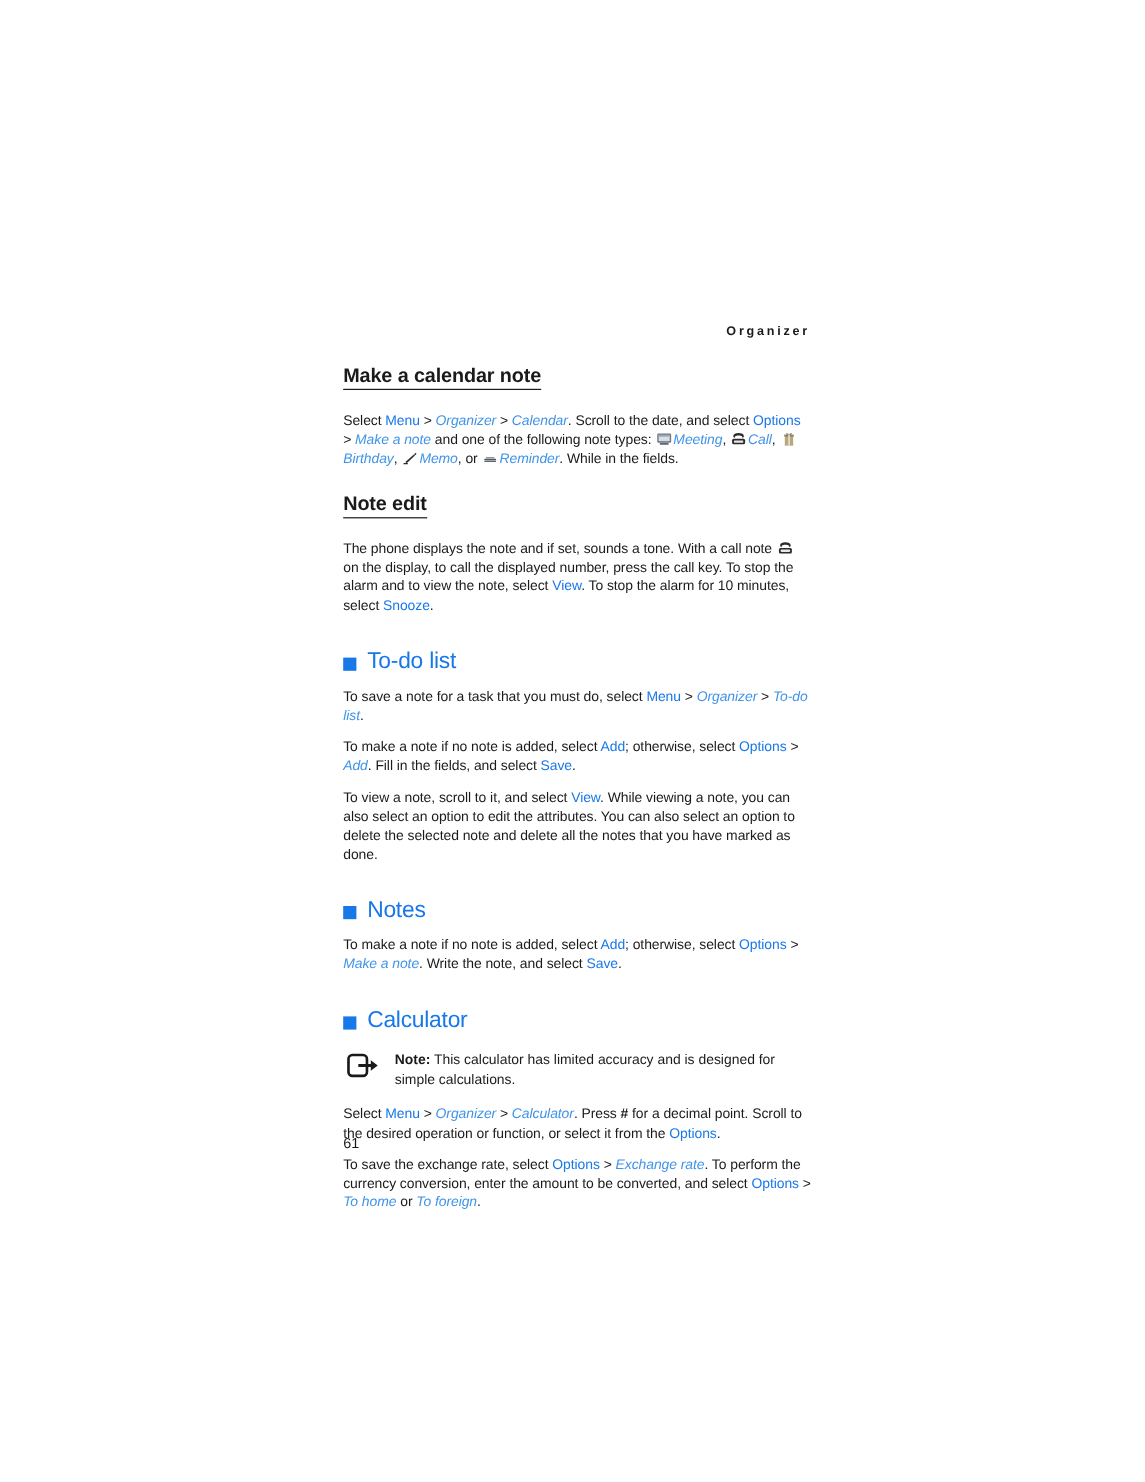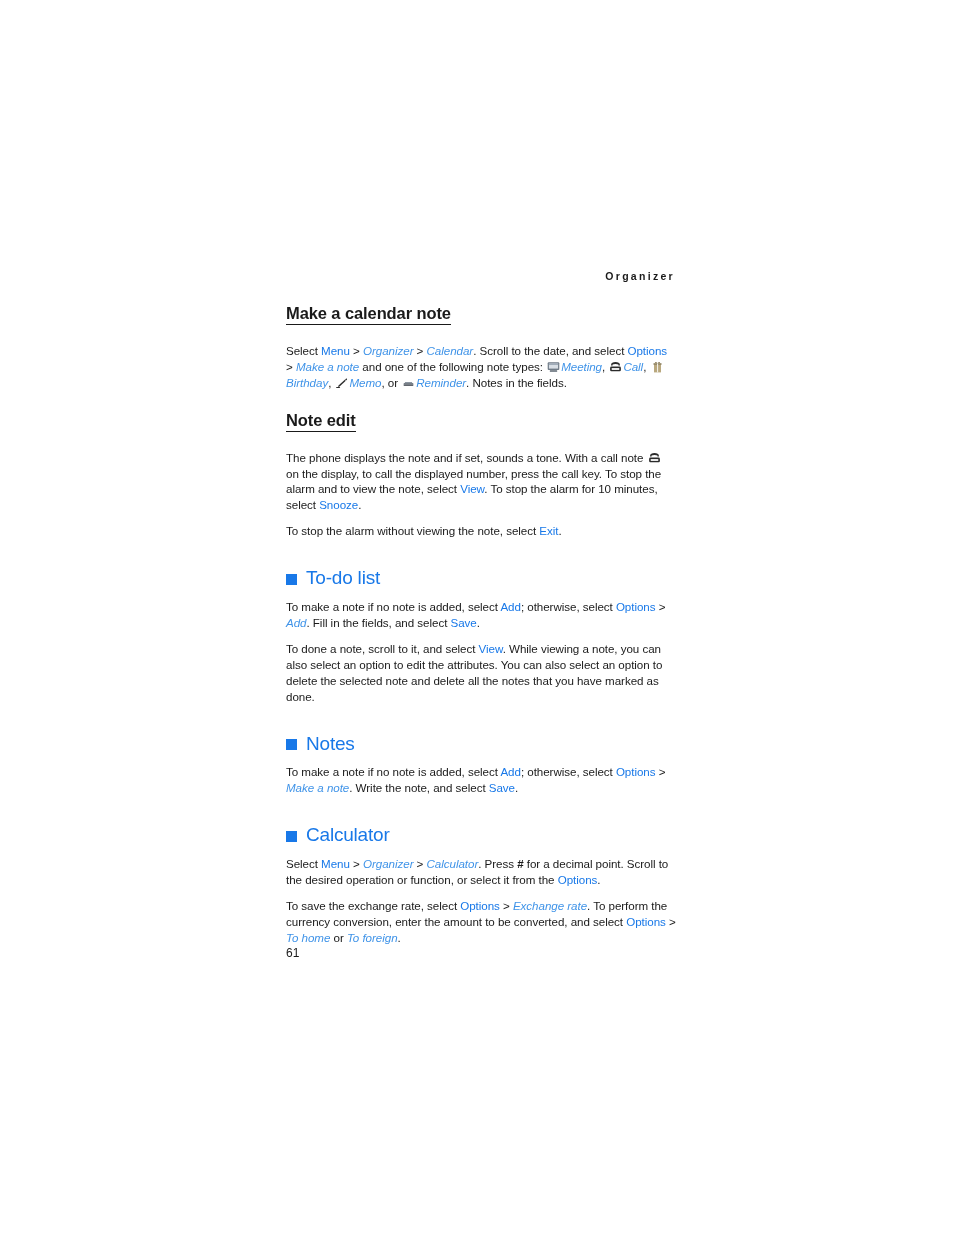--- a/index.html
+++ b/index.html
@@ -162,58 +162,67 @@
             <path d="M6.5 2.2c-.9-1.4-2.6-1.5-2.6-.6 0 .6 1.1.7 2.6.6z" fill="#8d7f5c"></path>
             <path d="M6.5 2.2c.9-1.4 2.6-1.5 2.6-.6 0 .6-1.1.7-2.6.6z" fill="#8d7f5c"></path>
           </svg></span><span class="nav">Birthday</span><span class="gt">, </span><span class="glyph"><svg width="13" height="12" viewBox="0 0 13 12">
             <path d="M11.5 1.2 L12.1 2.4 L4.6 9.4 L3.0 10.1 L3.5 8.4 Z" fill="#2b2b2b"></path>
             <path d="M1.0 10.9 L5.2 10.9 L4.6 9.9 L1.5 9.9 Z" fill="#2b2b2b"></path>
             <path d="M9.9 2.6 L11.0 3.7" stroke="#ffffff" stroke-width="0.6"></path>
           </svg></span><span class="nav">Memo</span><span>, or </span><span class="glyph"><svg width="13" height="12" viewBox="0 0 13 12">
             <rect x="1.6" y="6.3" width="9.8" height="1.5" rx="0.4" fill="#4c5560"></rect>
             <rect x="2.9" y="4.9" width="7.2" height="1.2" rx="0.3" fill="#8d96a1"></rect>
             <rect x="1.6" y="8.1" width="9.8" height="0.7" rx="0.3" fill="#2f353c"></rect>
-          </svg></span><span class="nav">Reminder</span><span>. Notes in the fields.</span></p>
+          </svg></span><span class="nav">Reminder</span><span>. While in the fields.</span></p>
 
     <div class="h3-wrap tight">
       <span class="h3">Note edit</span>
     </div>
 
     <p class="body"><span>The phone displays the note and if set, sounds a tone. With a call note </span><span class="glyph"><svg width="13" height="12" viewBox="0 0 13 12">
             <path d="M2.1 3.4c0-1.5 1.9-2.5 4.4-2.5s4.4 1 4.4 2.5c0 .8-.4 1.3-1 1.6l-.6-1.4c-.6-.4-1.6-.6-2.8-.6s-2.2.2-2.8.6l-.6 1.4c-.6-.3-1-.8-1-1.6z" fill="#2b2b2b"></path>
             <rect x="1.1" y="5.6" width="10.8" height="4.6" rx="1.3" fill="#2b2b2b"></rect>
             <rect x="2.6" y="7" width="7.8" height="1.9" rx="0.6" fill="#e8e8e8"></rect>
           </svg></span><span> on the display, to call the displayed number, press the call key. To stop the alarm and to view the note, select </span><span class="ui">View</span><span>. To stop the alarm for 10 minutes, select </span><span class="ui">Snooze</span><span>.</span></p>
 
-    <p class="body"><span>To stop the alarm without viewing the note, select </span><span class="ui">Exit</span><span>.</span></p>
 
     <div class="h2-wrap">
       <span class="h2-bullet"></span>
       <span class="h2">To-do list</span>
     </div>
 
+    <p class="body"><span>To save a note for a task that you must do, select </span><span class="ui">Menu</span><span class="gt"> &gt; </span><span class="nav">Organizer</span><span class="gt"> &gt; </span><span class="nav">To-do list</span><span>.</span></p>
 
     <p class="body"><span>To make a note if no note is added, select </span><span class="ui">Add</span><span>; otherwise, select </span><span class="ui">Options</span><span class="gt"> &gt; </span><span class="nav">Add</span><span>. Fill in the fields, and select </span><span class="ui">Save</span><span>.</span></p>
 
-    <p class="body"><span>To done a note, scroll to it, and select </span><span class="ui">View</span><span>. While viewing a note, you can also select an option to edit the attributes. You can also select an option to delete the selected note and delete all the notes that you have marked as done.</span></p>
+    <p class="body"><span>To view a note, scroll to it, and select </span><span class="ui">View</span><span>. While viewing a note, you can also select an option to edit the attributes. You can also select an option to delete the selected note and delete all the notes that you have marked as done.</span></p>
 
     <div class="h2-wrap">
       <span class="h2-bullet"></span>
       <span class="h2">Notes</span>
     </div>
 
 
     <p class="body"><span>To make a note if no note is added, select </span><span class="ui">Add</span><span>; otherwise, select </span><span class="ui">Options</span><span class="gt"> &gt; </span><span class="nav">Make a note</span><span>. Write the note, and select </span><span class="ui">Save</span><span>.</span></p>
 
     <div class="h2-wrap">
       <span class="h2-bullet"></span>
       <span class="h2">Calculator</span>
     </div>
 
 
+    <div class="note-block">
+      <span class="note-icon">
+        <svg width="27" height="22" viewBox="0 0 27 22">
+          <rect x="1.4" y="2.2" width="15.4" height="17.4" rx="3.2" fill="none" stroke="#1a1a1a" stroke-width="2.2"></rect>
+          <path d="M9.6 7.4 L9.6 9.6 L20.0 9.6 L20.0 6.6 L25.8 10.9 L20.0 15.2 L20.0 12.2 L9.6 12.2 L9.6 14.4 Z" fill="#1a1a1a"></path>
+        </svg>
+      </span>
+      <span class="note-text"><span class="bold">Note:</span><span> This calculator has limited accuracy and is designed for simple calculations.</span></span>
+    </div>
 
     <p class="body"><span>Select </span><span class="ui">Menu</span><span class="gt"> &gt; </span><span class="nav">Organizer</span><span class="gt"> &gt; </span><span class="nav">Calculator</span><span>. Press </span><span class="bold">#</span><span> for a decimal point. Scroll to the desired operation or function, or select it from the </span><span class="ui">Options</span><span>.</span></p>
 
     <p class="body"><span>To save the exchange rate, select </span><span class="ui">Options</span><span class="gt"> &gt; </span><span class="nav">Exchange rate</span><span>. To perform the currency conversion, enter the amount to be converted, and select </span><span class="ui">Options</span><span class="gt"> &gt; </span><span class="nav">To home</span><span> or </span><span class="nav">To foreign</span><span>.</span></p>
 
   </div>
 
   <div class="folio">61</div>
 
 </div>

